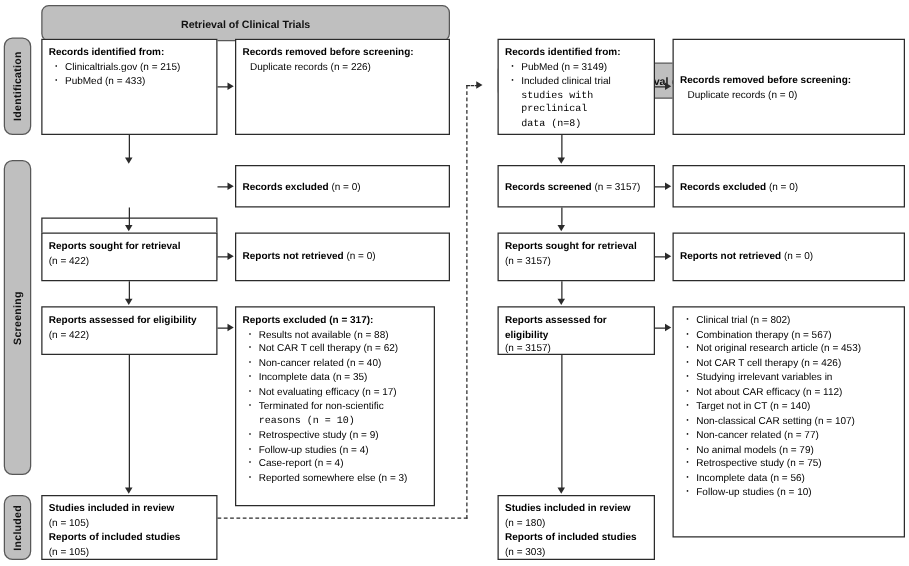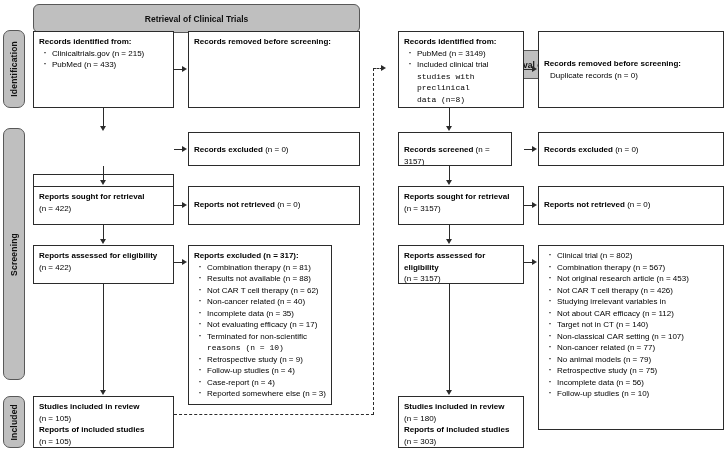--- a/index.html
+++ b/index.html
@@ -137,20 +137,21 @@
   <div class="box" style="left:33px;top:31px;width:141px;height:77px;">
     <div class="hd">Records identified from:</div>
     <ul class="bl">
       <li>Clinicaltrials.gov (n = 215)</li>
       <li>PubMed (n = 433)</li>
     </ul>
   </div>
 
   <div class="box" style="left:188px;top:31px;width:172px;height:77px;">
     <div class="hd">Records removed before screening:</div>
+    <div class="sub">Duplicate records (n = 226)</div>
   </div>
 
   <div class="hline" style="left:174px;top:69px;width:9px;"></div>
   <div class="arrow-r" style="left:182px;top:65.5px;"></div>
 
   <div class="vline" style="left:103px;top:108px;height:20px;"></div>
   <div class="arrow-d" style="left:99.5px;top:126px;"></div>
 
   <div class="box" style="left:33px;top:132px;width:141px;height:34px;margin-top:42px;">
     <div style="padding-top:7px;">
@@ -186,24 +187,23 @@
   <div class="arrow-r" style="left:182px;top:201.5px;"></div>
 
   <div class="vline" style="left:103px;top:225px;height:16px;"></div>
   <div class="arrow-d" style="left:99.5px;top:239px;"></div>
 
   <div class="box" style="left:33px;top:245px;width:141px;height:39px;">
     <div class="hd">Reports assessed for eligibility</div>
     <div class="nm">(n = 422)</div>
   </div>
 
-  <div class="box" style="left:188px;top:245px;width:144px;height:160px;">
+  <div class="box" style="left:188px;top:245px;width:160px;height:160px;">
     <div class="hd">Reports excluded (n = 317):</div>
     <ul class="bl">
-      <li>Combination therapy (n = 81)</li>
       <li>Results not available (n = 88)</li>
       <li>Not CAR T cell therapy (n = 62)</li>
       <li>Non-cancer related (n = 40)</li>
       <li>Incomplete data (n = 35)</li>
       <li>Not evaluating efficacy (n = 17)</li>
       <li>Terminated for non-scientific</li>
       <li class="cont">reasons (n = 10)</li>
       <li>Retrospective study (n = 9)</li>
       <li>Follow-up studies (n = 4)</li>
       <li>Case-report (n = 4)</li>
@@ -243,21 +243,21 @@
       <div class="hd">Records removed before screening:</div>
       <div class="sub">Duplicate records (n = 0)</div>
     </div>
   </div>
   <div class="hline" style="left:524px;top:69px;width:9px;"></div>
   <div class="arrow-r" style="left:532px;top:65.5px;"></div>
 
   <div class="vline" style="left:449px;top:108px;height:20px;"></div>
   <div class="arrow-d" style="left:445.5px;top:126px;"></div>
 
-  <div class="box" style="left:398px;top:132px;width:114px;height:34px;">
+  <div class="box" style="left:398px;top:132px;width:126px;height:34px;">
     <div style="padding-top:7px;">
       <span class="hd">Records screened</span>
       <span class="nm">(n = 3157)</span>
     </div>
   </div>
 
   <div class="box" style="left:538px;top:132px;width:186px;height:34px;">
     <div style="padding-top:7px;">
       <span class="hd">Records excluded</span>
       <span class="nm">(n = 0)</span>

